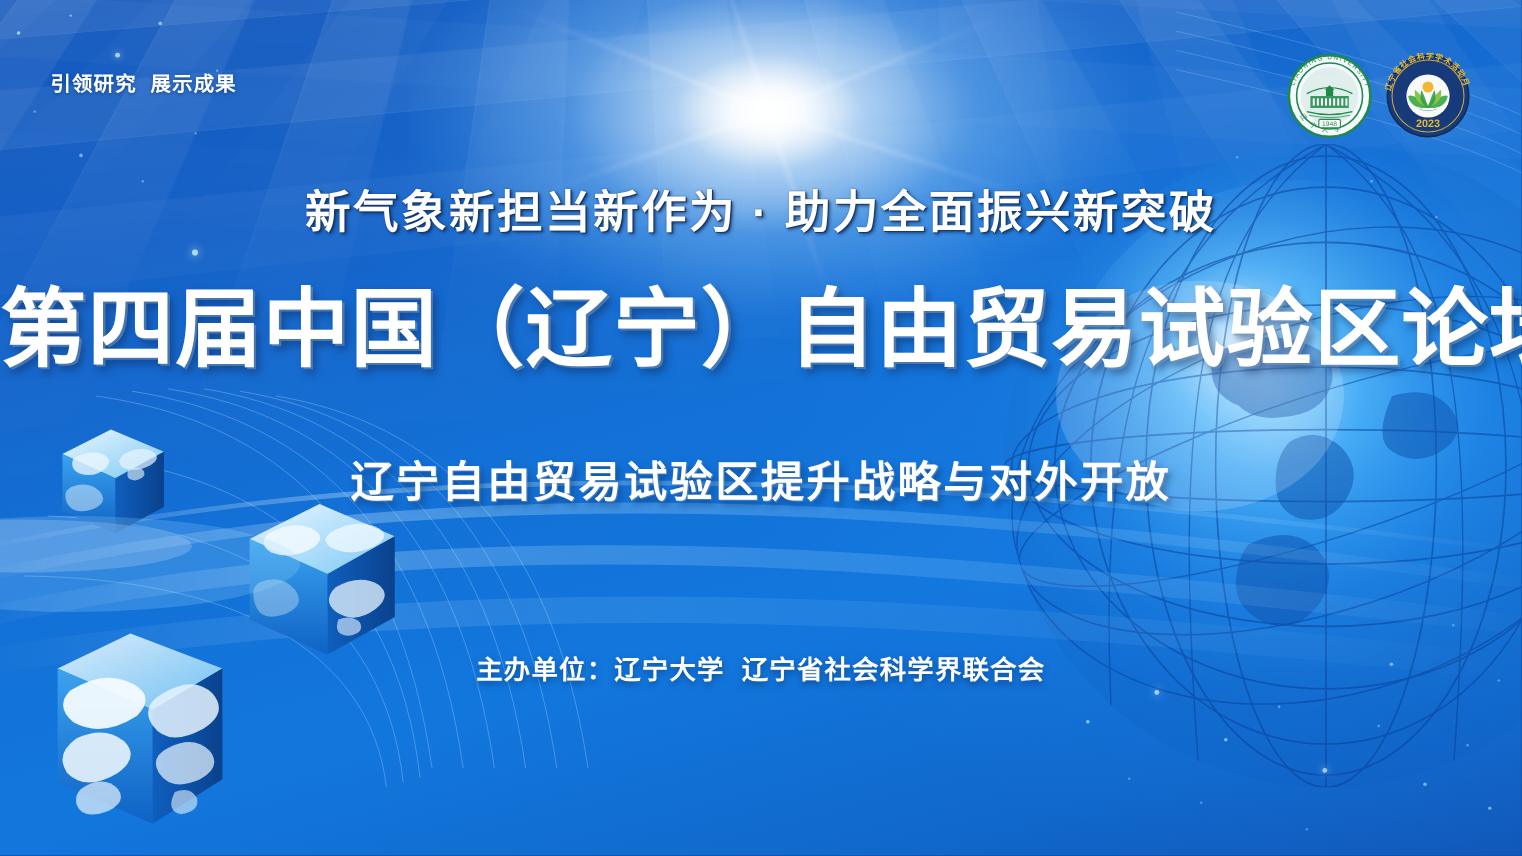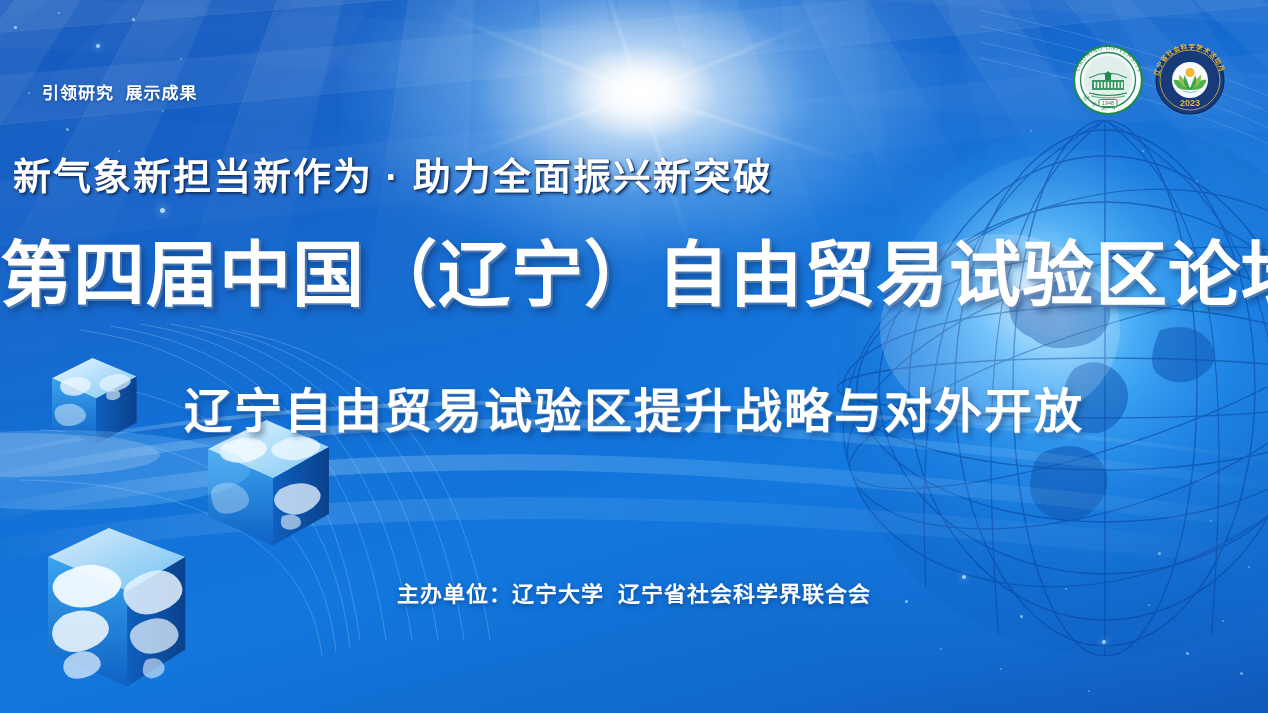--- a/index.html
+++ b/index.html
@@ -62,65 +62,64 @@
   .sparkles{position:absolute;inset:0;}
   .sp{position:absolute;border-radius:50%;background:#bfe6ff;}
 
   
   .slogan{
     position:absolute;left:42px;top:58px;
     color:#ffffff;font-size:17px;line-height:26px;font-weight:700;
     letter-spacing:1px;
     text-shadow:0 1px 3px rgba(8,48,110,.7);
     white-space:nowrap;
-    margin-top:23px;
   }
   .slogan div{white-space:pre;}
 
   
   .logos{position:absolute;right:42px;top:44px;display:flex;gap:10px;align-items:center;}
   .logo{width:72px;height:72px;position:relative;}
 
   
   .theme{
-    position:absolute;left:13px;right:0;top:146px;
+    position:absolute;left:0;right:0;top:146px;text-align:center;
     font-size:38px;font-weight:700;color:#ffffff;letter-spacing:2px;
     font-family:"Liberation Sans","DejaVu Sans",sans-serif;
     text-shadow:
       0 0 1px #1a3f78,
       1px 1px 0 #16386c,
       2px 2px 3px rgba(9,35,77,.75);
     white-space:nowrap;
   }
   .main-title{
     position:absolute;left:0;right:0;top:232px;text-align:center;
     font-size:72px;font-weight:700;color:#ffffff;letter-spacing:1px;
     line-height:86px;white-space:nowrap;
     text-shadow:
       2px 2px 0 rgba(120,150,190,.55),
       4px 5px 7px rgba(12,45,96,.55);
   }
   .sub-title{
     position:absolute;left:0;right:0;top:372px;text-align:center;
-    font-size:48px;font-weight:700;color:#ffffff;letter-spacing:2px;
+    font-size:36px;font-weight:700;color:#ffffff;letter-spacing:2px;
     white-space:nowrap;
     text-shadow:
       1px 1px 0 rgba(125,155,195,.5),
       3px 4px 6px rgba(12,45,96,.5);
   }
 
   
   .footer{
     position:absolute;left:0;right:0;top:538px;text-align:center;
     color:#ffffff;font-size:22px;font-weight:700;line-height:42px;
     letter-spacing:1px;
     text-shadow:0 2px 5px rgba(8,45,100,.55);
     white-space:nowrap;
   }
-  .footer div{white-space:pre;margin-top:36px;}
+  .footer div{white-space:pre;}
 </style>
 </head>
 <body>
 
 <div class="stage">
 
   <div class="bg-layer">
 
     <div class="mosaic"></div>
     <div class="mosaic2"></div>

